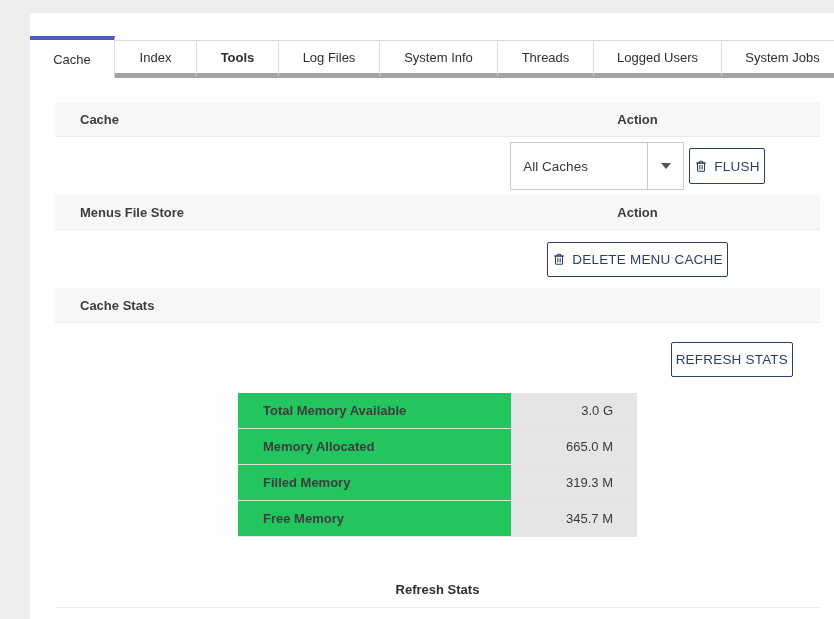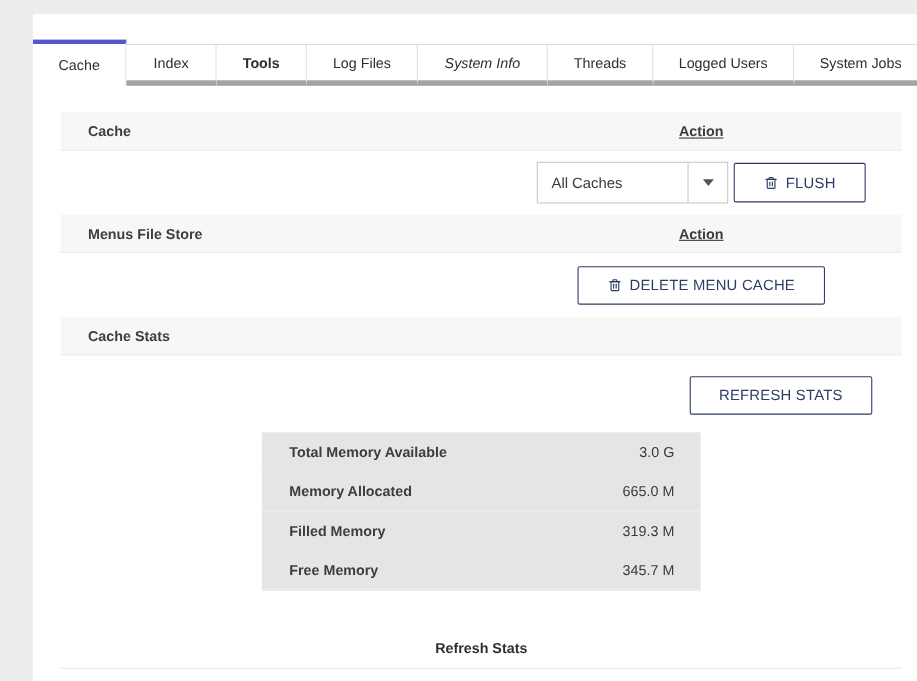--- a/index.html
+++ b/index.html
@@ -37,46 +37,46 @@
   .tab.active {
     height:42px;
     border-top:4px solid #5257c9;
     border-bottom:none;
     font-weight:normal;
   }
   .tab:nth-child(1){ width:85px; }
   .tab:nth-child(2){ width:82px; }
   .tab:nth-child(3){ width:82px;font-weight:bold; }
   .tab:nth-child(4){ width:101px; }
-  .tab:nth-child(5){ width:118px;font-style:italic; }
+  .tab:nth-child(5){ width:118px; }
   .tab:nth-child(6){ width:96px;margin-top:36px; }
   .tab:nth-child(7){ width:128px; }
   .tab:nth-child(8){ width:122px; border-right:1px solid #dcdcdc; }
 
   
   .content { padding:24px 24px 0 25px; }
 
   .section-header {
     height:35px;
     background:#f7f7f7;
     border-bottom:1px solid #ebebeb;
     display:flex; align-items:center;
     font-weight:bold;
     color:#3d3d3d;
   }
   .sh-col1 { width:400px; padding-left:25px; }
-  .sh-col2 { flex:1; text-align:center;text-decoration:underline; }
+  .sh-col2 { flex:1; text-align:center; }
 
   .action-row { height:58px; display:flex; align-items:center; }
   .ar-col1 { width:400px; }
   .ar-col2 { flex:1; display:flex; align-items:center; justify-content:center; gap:5px; }
 
   
   .select {
-    width:174px; height:38px;
+    width:174px; height:48px;
     border:1px solid #c9c9c9;
     background:#fff;
     display:flex; align-items:stretch;
     cursor:pointer;
   }
   .select-value {
     flex:1; display:flex; align-items:center;
     padding-left:12px;
     color:#3a3a3a; font-size:13.5px;
   }
@@ -88,21 +88,21 @@
   .caret-down {
     width:0; height:0;
     border-left:5px solid transparent;
     border-right:5px solid transparent;
     border-top:6px solid #545454;
   }
 
   
   .btn {
     height:36px;
-    padding:0 26px;
+    padding:0 4px;
     background:#ffffff;
     border:1px solid #2d3e66;
     border-radius:2px;
     color:#2d3e66;
     font-family:"Liberation Sans", sans-serif;
     font-size:13.5px;
     letter-spacing:0.2px;
     display:inline-flex; align-items:center; justify-content:center; gap:6px;
     cursor:pointer;
     white-space:nowrap;
@@ -117,21 +117,21 @@
 
   
   .stats-table { width:399px; margin:0 auto; }
   .stats-row {
     height:36px;
     display:flex;
     border-bottom:1px solid #e3e3e3;
   }
   .stats-label {
     width:273px;
-    background:#e5e5e5;
+    background:#22c55e;
     display:flex; align-items:center;
     padding-left:25px;
     font-weight:bold;
     color:#3d3d3d;
   }
   .stats-value {
     flex:1;
     background:#e5e5e5;
     display:flex; align-items:center; justify-content:flex-end;
     padding-right:24px;

